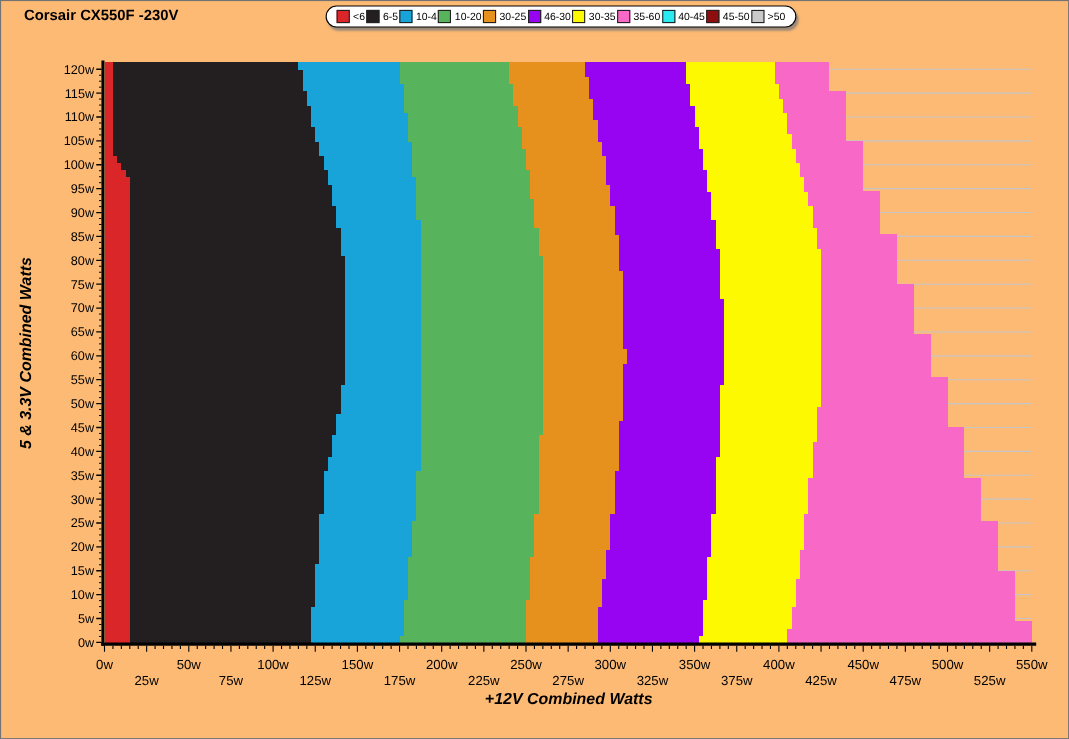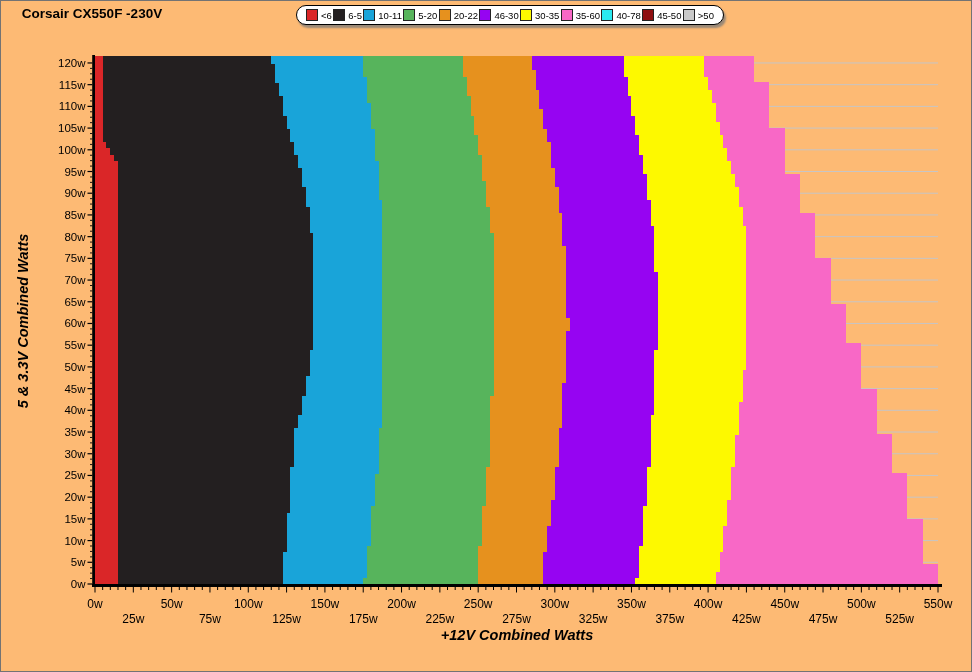--- a/index.html
+++ b/index.html
@@ -40,45 +40,45 @@
       <span class="legend-item">
         <span class="legend-swatch" style="background: rgb(218, 38, 40);"></span>
         <span class="legend-label">&lt;6</span>
       </span>
       <span class="legend-item">
         <span class="legend-swatch" style="background: rgb(35, 31, 32);"></span>
         <span class="legend-label">6-5</span>
       </span>
       <span class="legend-item">
         <span class="legend-swatch" style="background: rgb(25, 164, 217);"></span>
-        <span class="legend-label">10-11</span>
+        <span class="legend-label">10-4</span>
       </span>
       <span class="legend-item">
         <span class="legend-swatch" style="background: rgb(87, 180, 92);"></span>
-        <span class="legend-label">5-20</span>
+        <span class="legend-label">10-20</span>
       </span>
       <span class="legend-item">
         <span class="legend-swatch" style="background: rgb(230, 145, 30);"></span>
-        <span class="legend-label">20-22</span>
+        <span class="legend-label">30-25</span>
       </span>
       <span class="legend-item">
         <span class="legend-swatch" style="background: rgb(150, 4, 242);"></span>
         <span class="legend-label">46-30</span>
       </span>
       <span class="legend-item">
         <span class="legend-swatch" style="background: rgb(253, 249, 0);"></span>
         <span class="legend-label">30-35</span>
       </span>
       <span class="legend-item">
         <span class="legend-swatch" style="background: rgb(248, 104, 198);"></span>
         <span class="legend-label">35-60</span>
       </span>
       <span class="legend-item">
         <span class="legend-swatch" style="background: rgb(42, 233, 240);"></span>
-        <span class="legend-label">40-78</span>
+        <span class="legend-label">40-45</span>
       </span>
       <span class="legend-item">
         <span class="legend-swatch" style="background: rgb(142, 14, 16);"></span>
         <span class="legend-label">45-50</span>
       </span>
       <span class="legend-item">
         <span class="legend-swatch" style="background: rgb(201, 201, 201);"></span>
         <span class="legend-label">&gt;50</span>
       </span>
     </div>

